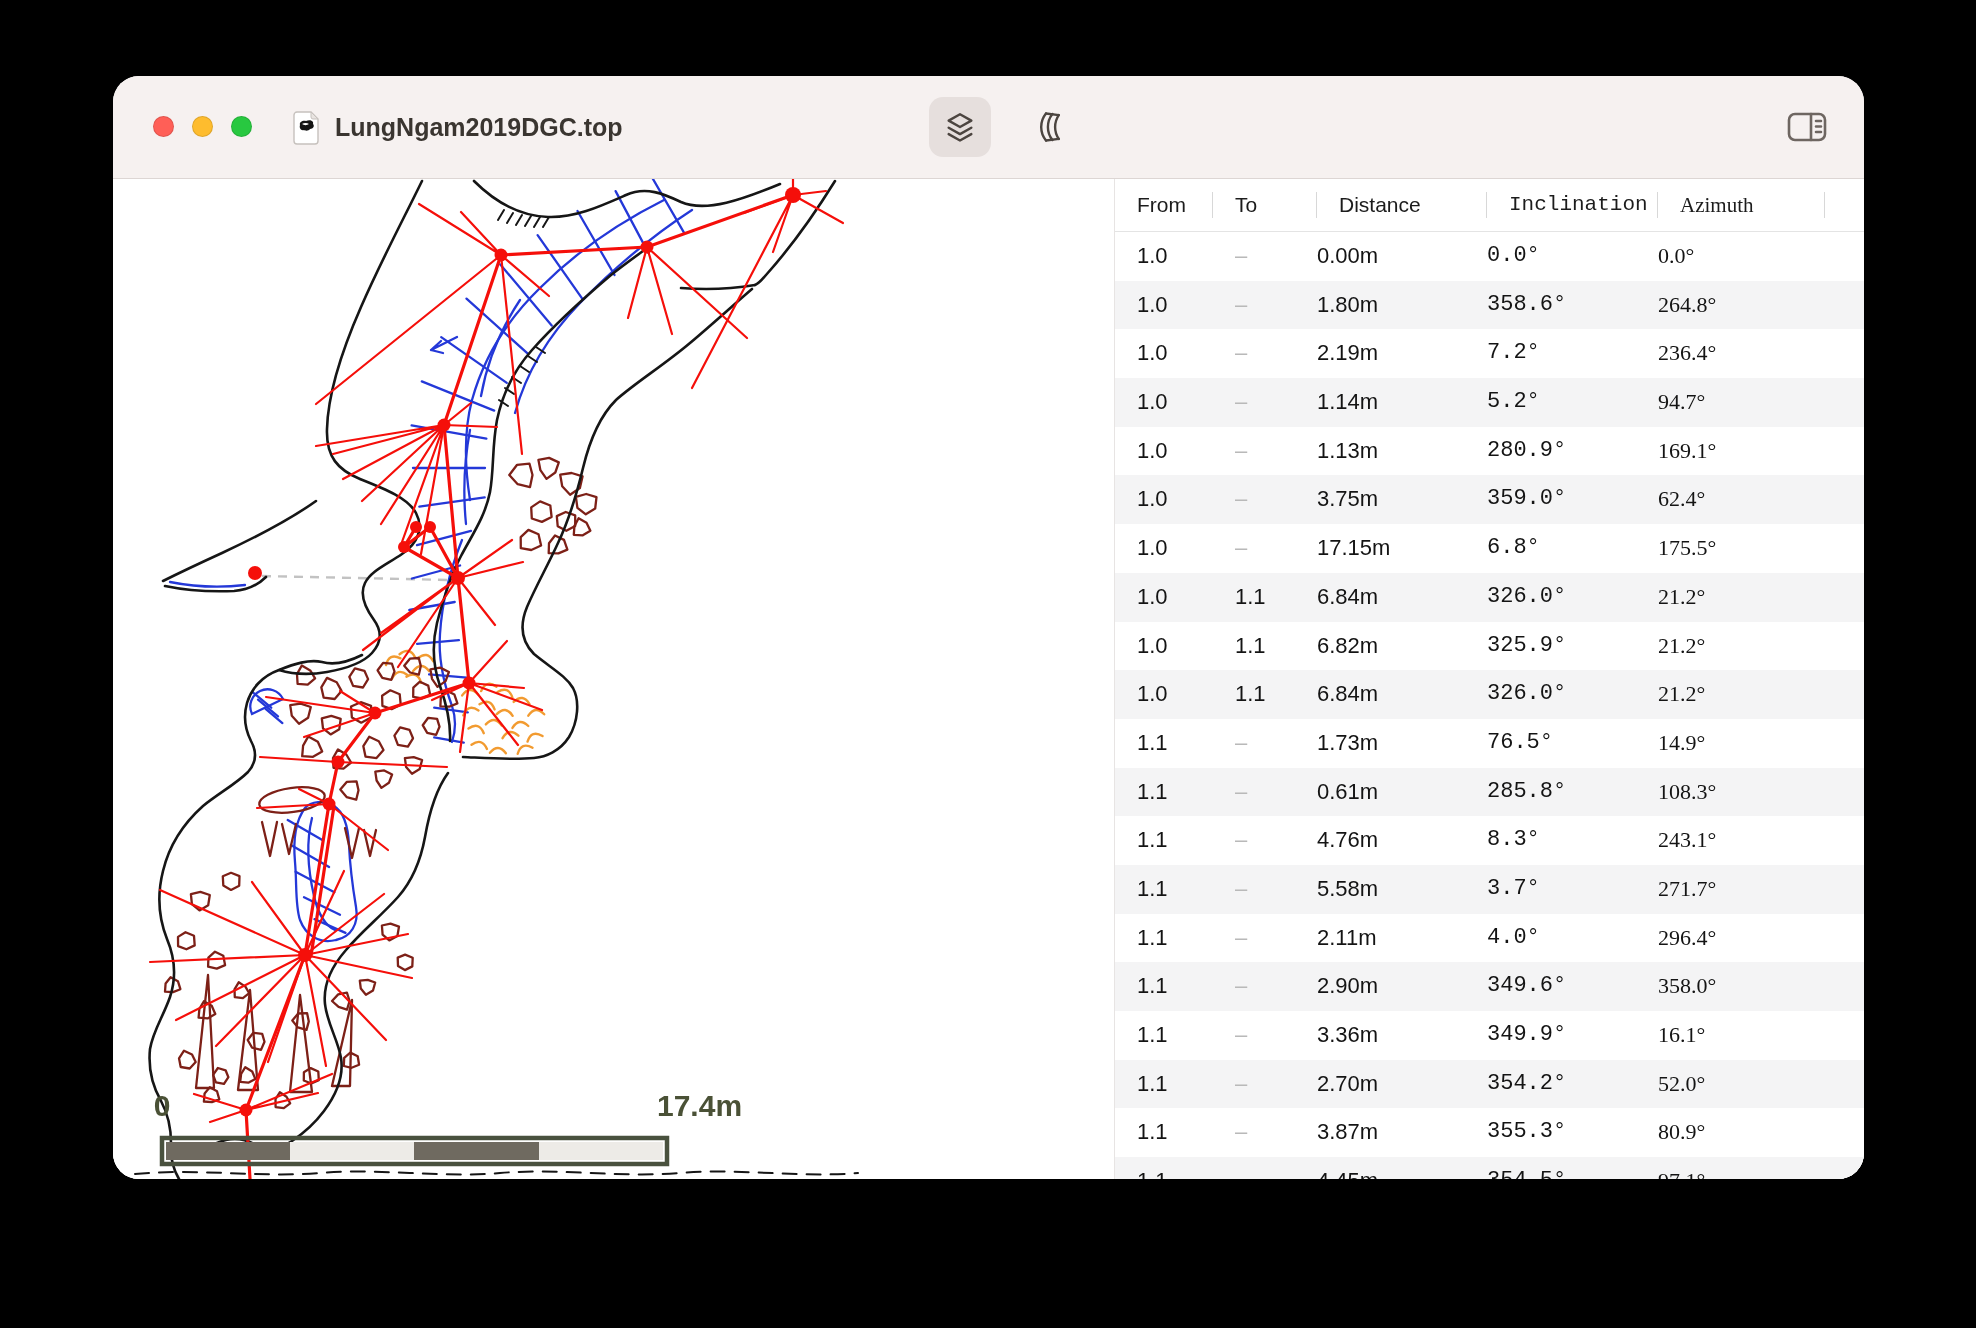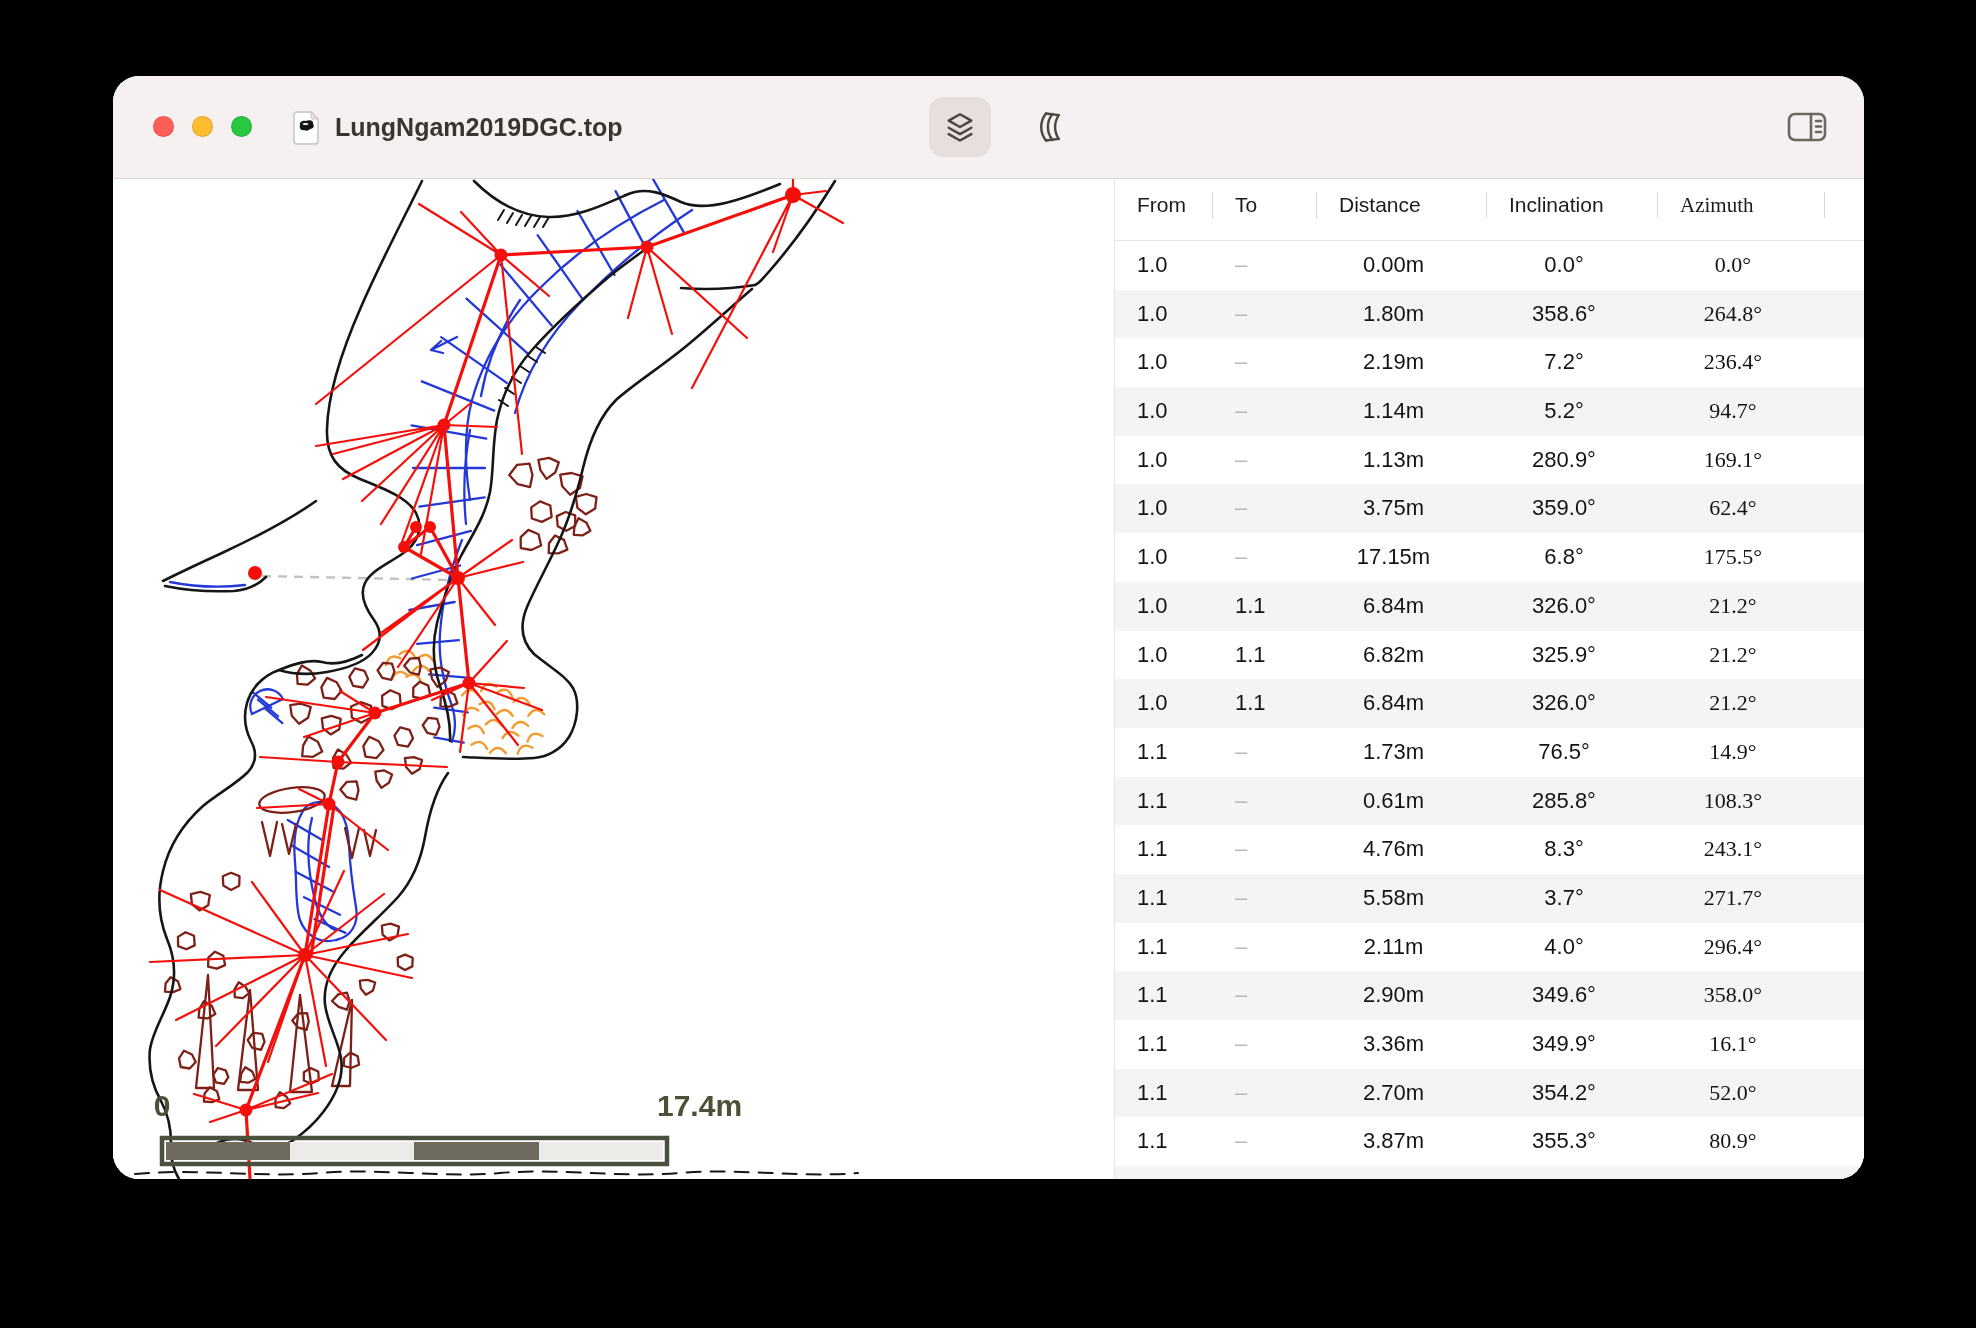--- a/index.html
+++ b/index.html
@@ -23,29 +23,29 @@
     position:absolute;left:222px;top:0;height:103px;line-height:103px;
     font-size:25px;font-weight:bold;color:#3a3530;white-space:nowrap;
   }
   .tb-btn{position:absolute;top:21px;width:62px;height:60px;border-radius:14px;display:flex;align-items:center;justify-content:center;}
   .tb-btn.sel{background:#e6dfdd;}
   .btn-layers{left:816px;} .btn-cards{left:902px;} .btn-sidebar{left:1663px;}
   .content{position:absolute;left:0;top:103px;width:100%;height:1000px;background:#fff;}
   .map-pane{position:absolute;left:0;top:0;width:1001px;height:1000px;background:#fff;overflow:hidden;}
   .v-divider{position:absolute;left:1001px;top:0;width:1px;height:1000px;background:#e7e4e3;}
   .table-pane{position:absolute;left:1002px;top:0;width:749px;height:1000px;background:#fff;overflow:hidden;}
-  .thead{position:relative;height:62px;border-bottom:1px solid #e4e4e4;box-sizing:border-box;display:flex;background:#fff;}
+  .thead{position:relative;height:53px;border-bottom:1px solid #e4e4e4;box-sizing:border-box;display:flex;background:#fff;}
   .th{font-size:21px;color:#1c1c1c;line-height:52px;padding-left:22px;box-sizing:border-box;position:relative;white-space:nowrap;}
   .th .sep{position:absolute;right:0;top:13px;height:26px;width:1px;background:#d8d8d8;}
-  .c0{width:98px;} .c1{width:104px;} .c2{width:170px;} .c3{width:171px;} .c4{width:167px;font-family:Liberation Serif, serif;} .c5{width:39px;flex:1;}
+  .c0{width:98px;} .c1{width:104px;} .c2{width:170px;} .c3{width:171px;font-family:Liberation Mono, monospace;} .c4{width:167px;font-family:Liberation Serif, serif;} .c5{width:39px;flex:1;}
   .trow{display:flex;height:48.7px;line-height:48.7px;font-size:22px;color:#141414;}
   .trow.alt{background:#f4f4f5;}
   .td{box-sizing:border-box;white-space:nowrap;overflow:hidden;}
   .td.left{padding-left:22px;text-align:left;}
-  .td.num{padding-right:17px;text-align:center;}
+  .td.num{padding-right:17px;text-align:left;}
   .td .dim{color:#b9b9b9;}
   svg text{font-family:"Liberation Sans", sans-serif;}
 </style>
 </head>
 <body>
 
 <div class="window">
   <div class="titlebar">
     <div class="tl r" style="background:#ff5f57"></div>
     <div class="tl y" style="background:#febc2e"></div>

